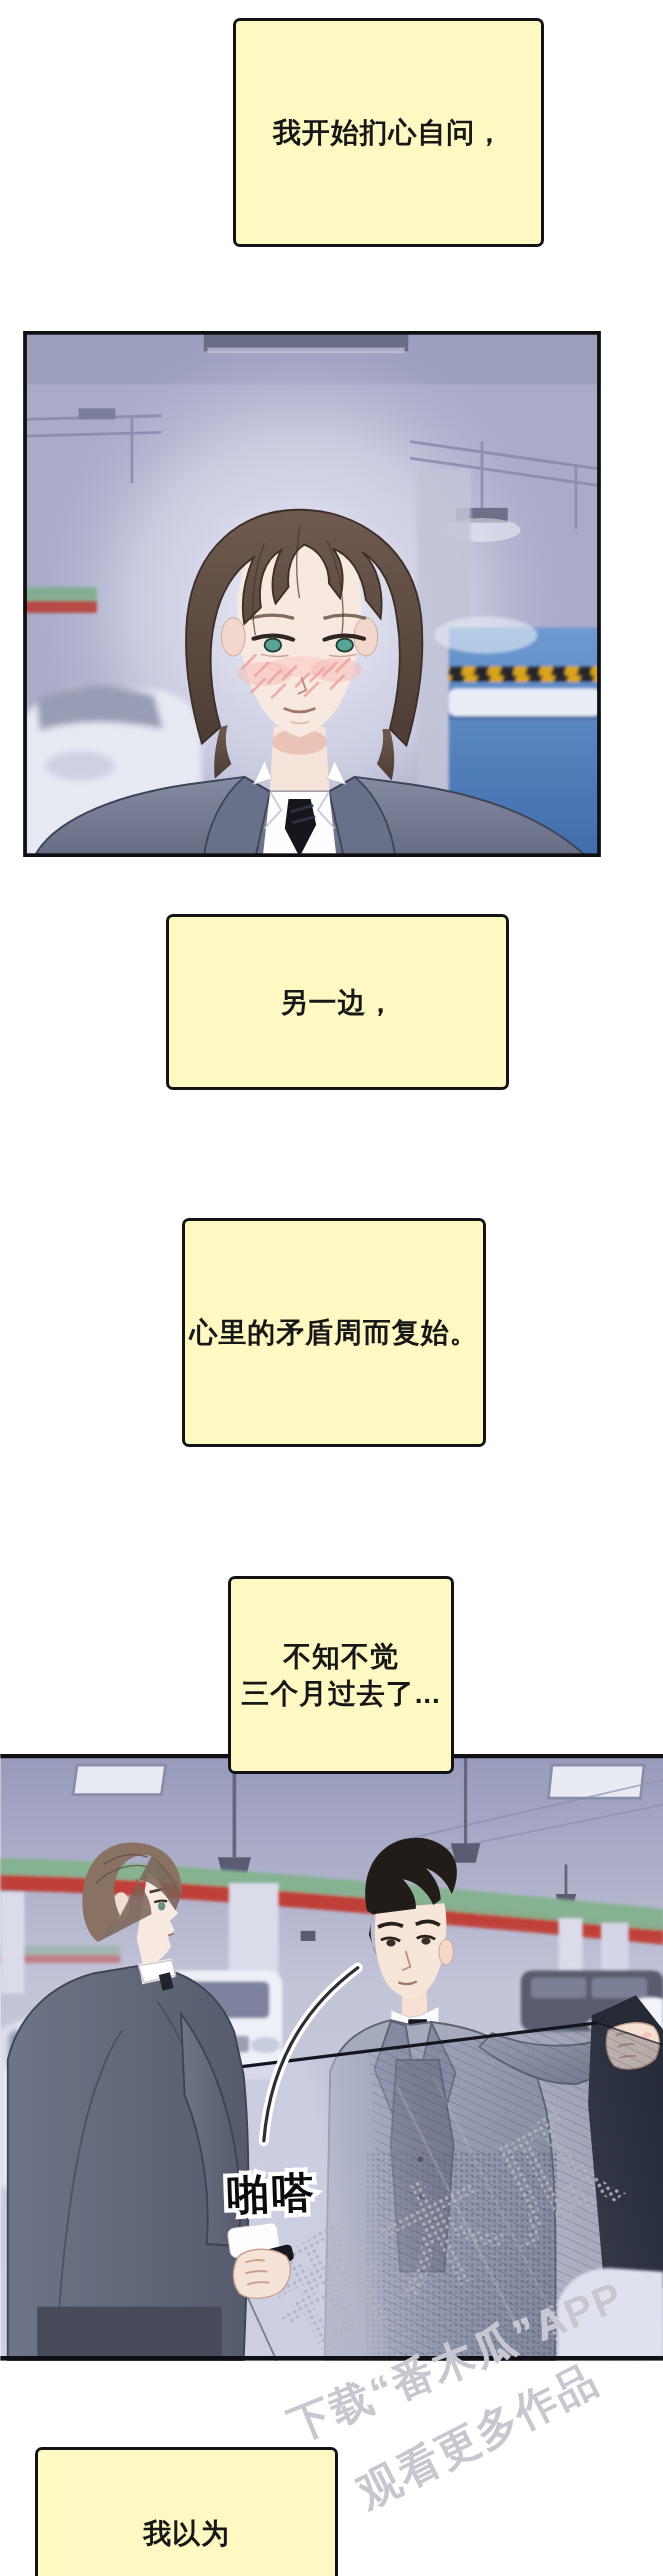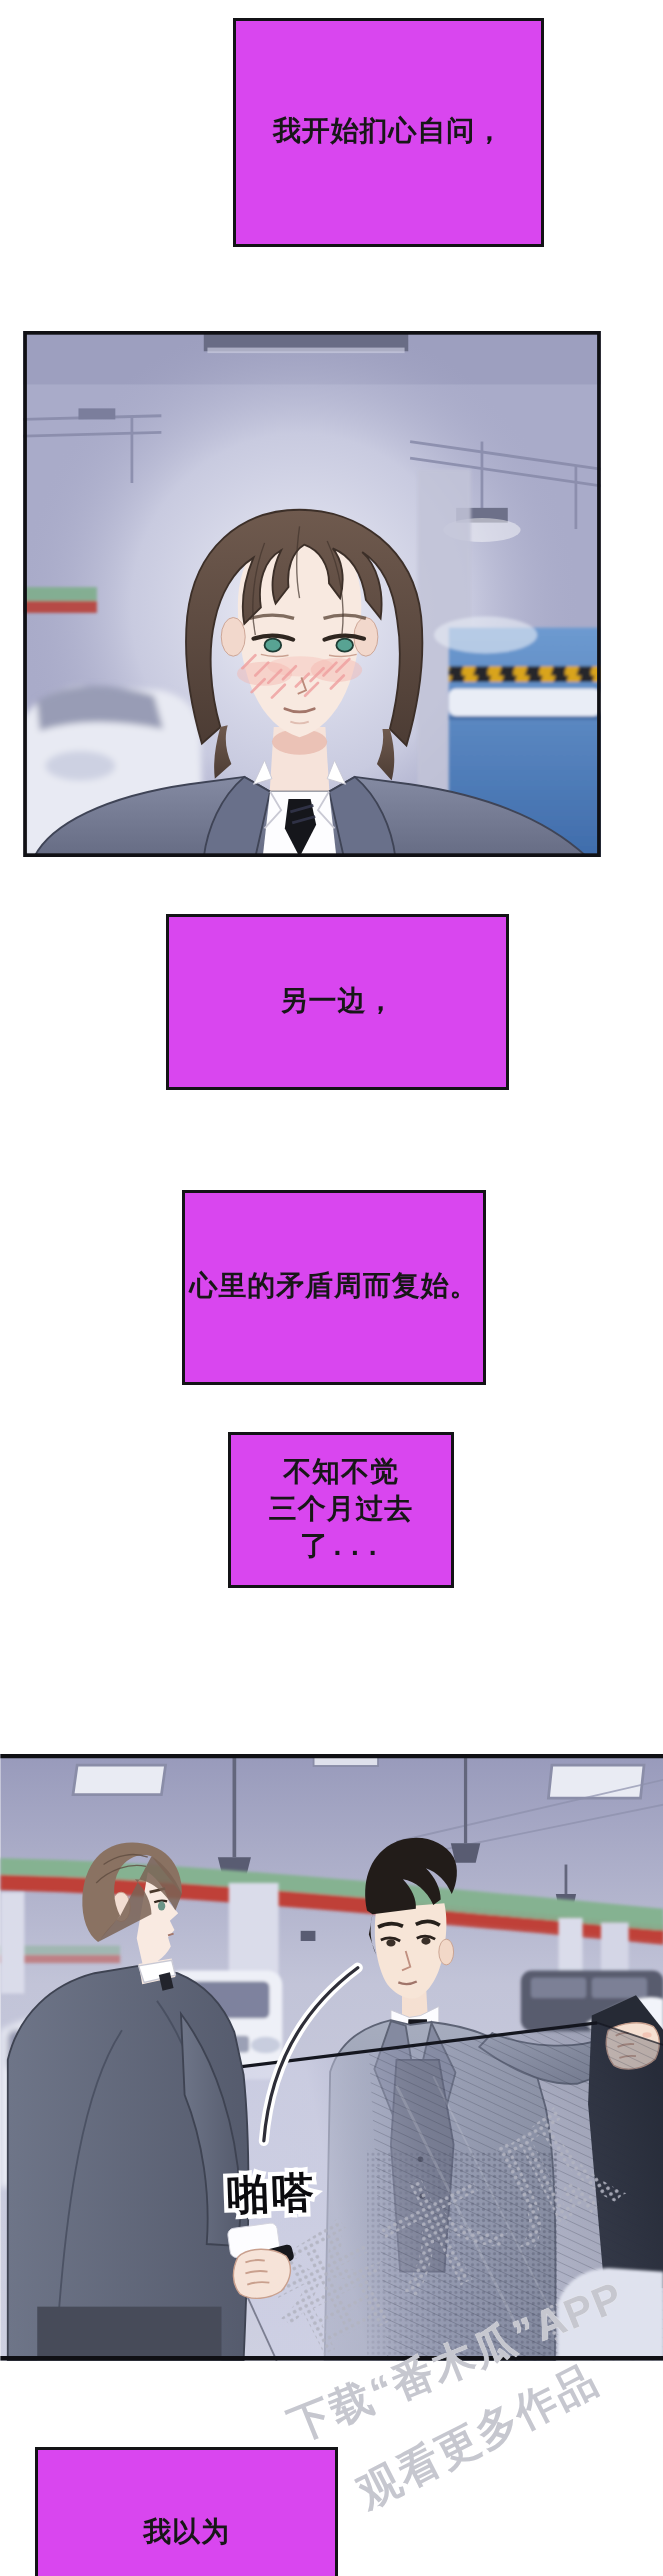--- a/index.html
+++ b/index.html
@@ -1,19 +1,19 @@
 <!DOCTYPE html>
 <html style="font-size:14.7px"><head>
 <meta charset="utf-8">
 <style>
   html,body{margin:0;padding:0;background:#ffffff;}
   #page{position:relative;width:664px;height:2576px;background:#ffffff;overflow:hidden;
         font-family:"Liberation Sans","DejaVu Sans",sans-serif;}
-  .cap{position:absolute;background:#d946ef;border:3.7px solid #131316;border-radius:0;
-       display:flex;align-items:center;justify-content:center;box-sizing:border-box;z-index:20;font-family:Liberation Mono, monospace;}
+  .cap{position:absolute;background:#fef9c3;border:3.7px solid #131316;border-radius:7px;
+       display:flex;align-items:center;justify-content:center;box-sizing:border-box;z-index:20;}
   .cap-inner{text-align:center;}
   .cap-inner span{display:block;font-size:28px;line-height:37px;font-weight:600;color:#171717;letter-spacing:0.9px;}
   .panel{position:absolute;display:block;}
   .sfx{position:absolute;left:227px;top:2166px;z-index:25;transform:rotate(-2deg);
        font-weight:900;font-size:42px;letter-spacing:2.8px;white-space:nowrap;}
   .sfx .stroke{position:absolute;left:0;top:0;color:#0b0b0e;-webkit-text-stroke:8.3px #ffffff;
        text-shadow:0 0 2.8px #fff,1.8px 1.8px 0 #fff,-1.8px -1.8px 0 #fff,1.8px -1.8px 0 #fff,-1.8px 1.8px 0 #fff;}
   .sfx .fill{position:relative;color:#0b0b0e;}
   .wm-line{position:absolute;z-index:30;font-weight:700;color:#c6c7cf;white-space:nowrap;
        letter-spacing:1.8px;font-size:42px;text-shadow:0 0 0.9px #ffffff;}
@@ -170,27 +170,27 @@
 
     <rect x="2" y="2" width="623" height="567" fill="none" stroke="#101014" stroke-width="4"></rect>
   </svg>
 
   <div class="cap" style="left:166px;top:914px;width:343px;height:176px;">
     <div class="cap-inner">
       <span>另一边，</span>
     </div>
   </div>
 
-  <div class="cap" style="left:182px;top:1190px;width:304px;height:195px;">
+  <div class="cap" style="left:182px;top:1218px;width:304px;height:229px;">
     <div class="cap-inner">
       <span>心里的矛盾周而复始。</span>
     </div>
   </div>
 
-  <div class="cap" style="left:228px;top:1432px;width:226px;height:156px;">
+  <div class="cap" style="left:228px;top:1576px;width:226px;height:198px;">
     <div class="cap-inner">
       <span>不知不觉</span>
       <span>三个月过去了...</span>
     </div>
   </div>
 
   <svg class="panel" style="left:0;top:1754px;" width="664" height="607" viewBox="0 0 720 659">
     <defs>
       <linearGradient id="bg2" x1="0" y1="0" x2="0" y2="1">
         <stop offset="0%" stop-color="#989abb"></stop>

